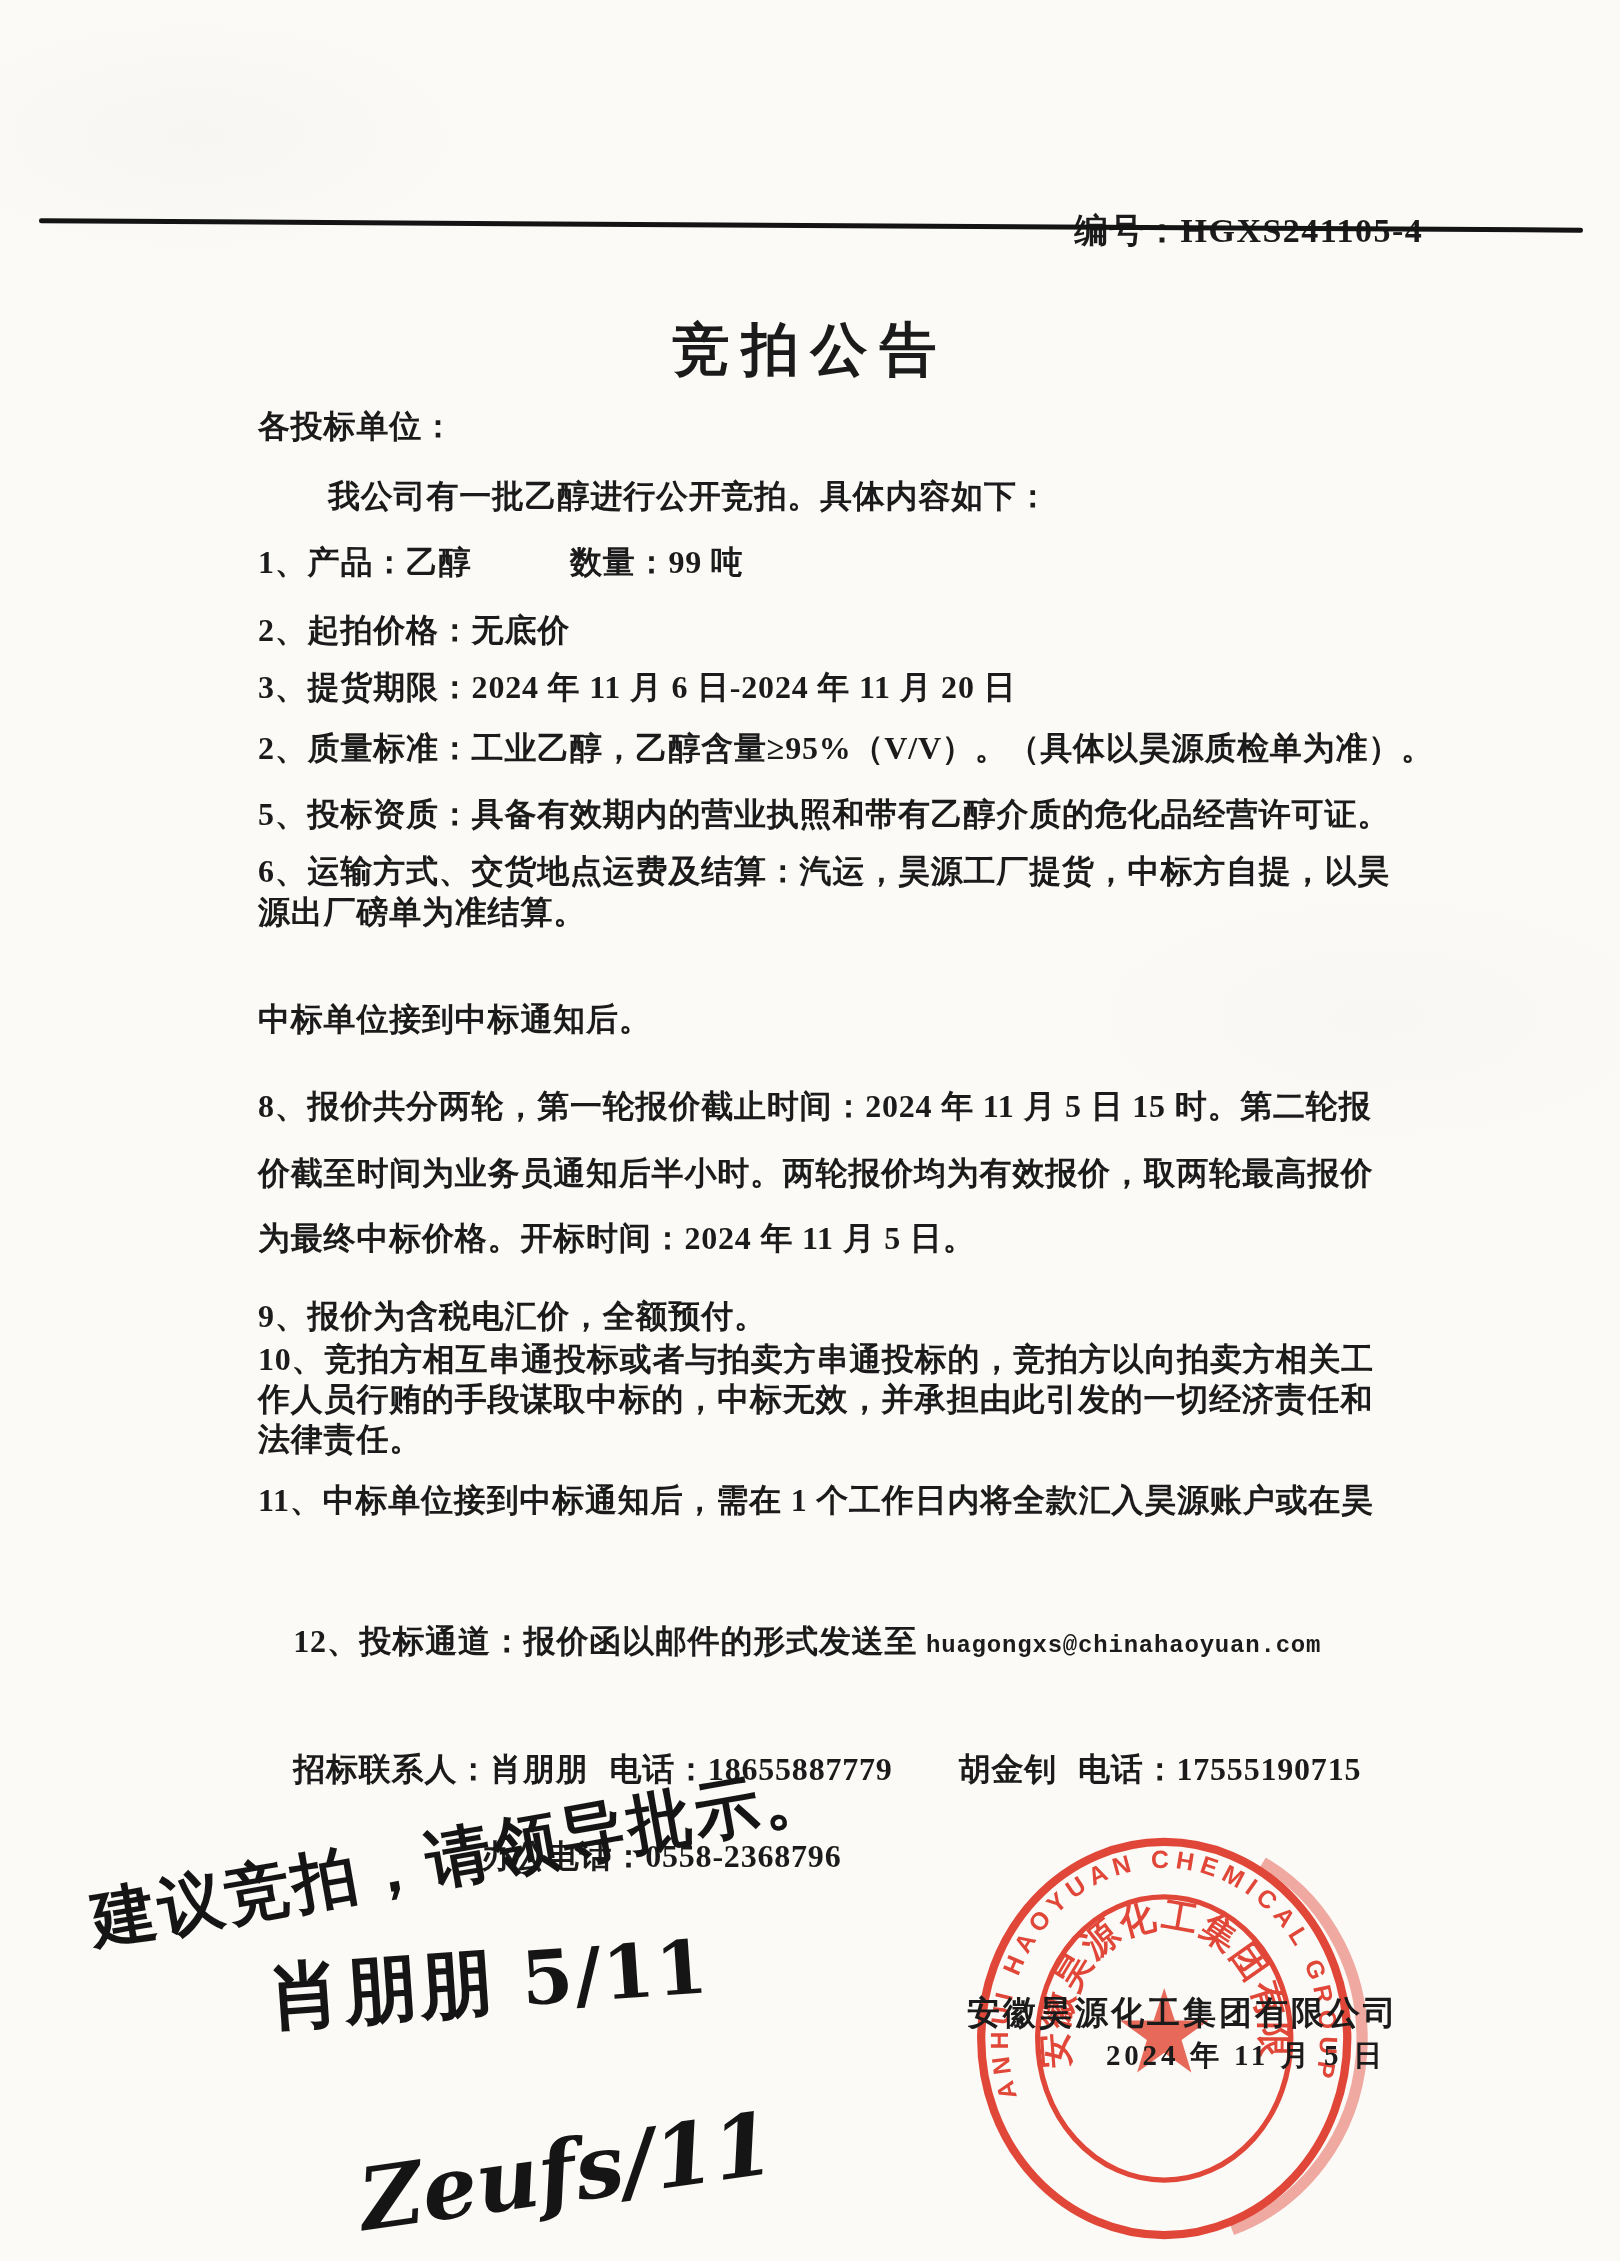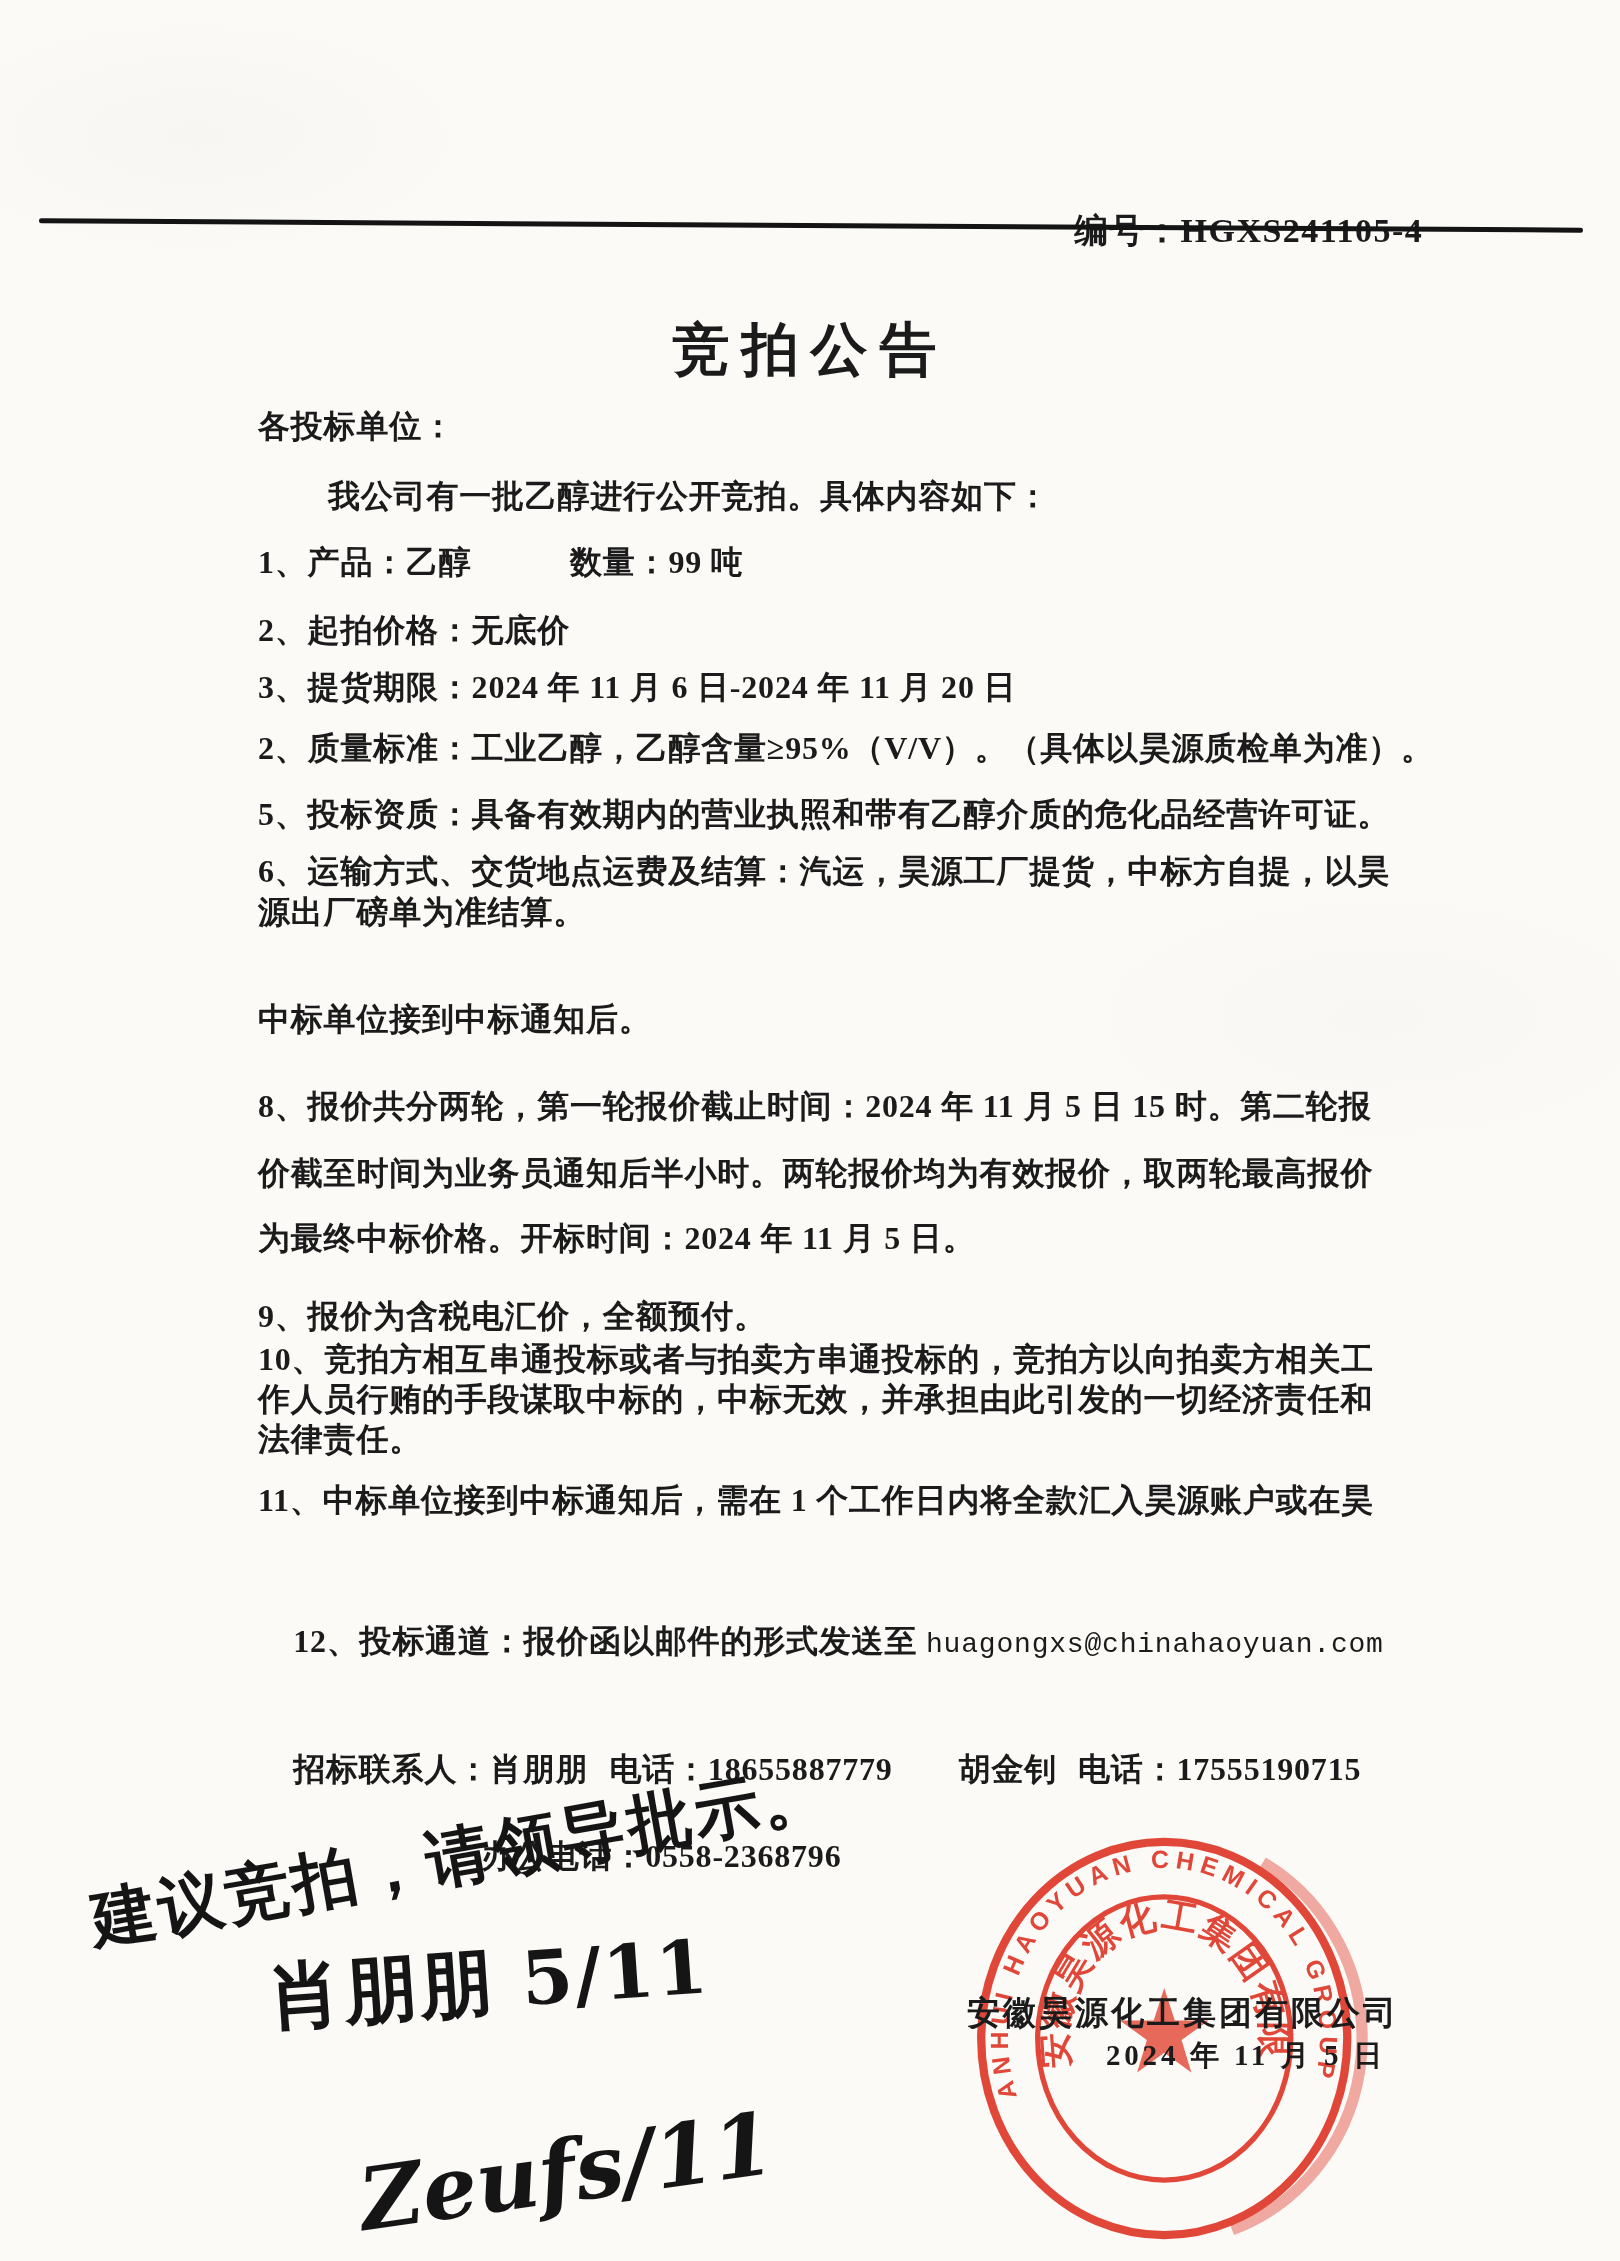--- a/index.html
+++ b/index.html
@@ -17,21 +17,21 @@
   .t{position:absolute;white-space:pre;font-size:32px;font-weight:600;
      letter-spacing:0.8px;color:#1b1b1b;}
   .doc-no{top:170px;left:1034px;font-size:34px;font-weight:700;letter-spacing:1.5px;}
   .rule{position:absolute;top:223px;left:39px;width:1544px;height:4.5px;background:#141414;
         transform:rotate(0.35deg);border-radius:2.3px;}
   .title{top:312px;left:0;width:1621px;text-align:center;font-size:57px;font-weight:700;
          letter-spacing:12px;white-space:pre;}
   .salutation{top:405px;left:258px;}
   .intro{top:469px;left:328px;margin-top:6px;}
   .body-line{left:258px;}
-  .email{font-family:"Liberation Mono","DejaVu Sans Mono",monospace;font-size:28px;font-weight:400;}
+  .email{font-family:"Liberation Mono","DejaVu Sans Mono",monospace;font-size:24px;font-weight:700;}
   .contact-line{top:1711px;left:258px;}
   .gap-sm{display:inline-block;width:21px;}
   .gap-lg{display:inline-block;width:66px;}
   .office-line{top:1798px;left:446px;}
   
   .hand{position:absolute;color:#151515;
         font-family:"DejaVu Serif","Liberation Serif",serif;}
   .hand-note{top:1878px;left:84px;font-size:65px;font-weight:600;letter-spacing:3px;
              transform:rotate(-10deg);transform-origin:left top;white-space:pre;}
   .hand-sig1{top:1949px;left:265px;font-size:74px;font-weight:700;letter-spacing:1.5px;

